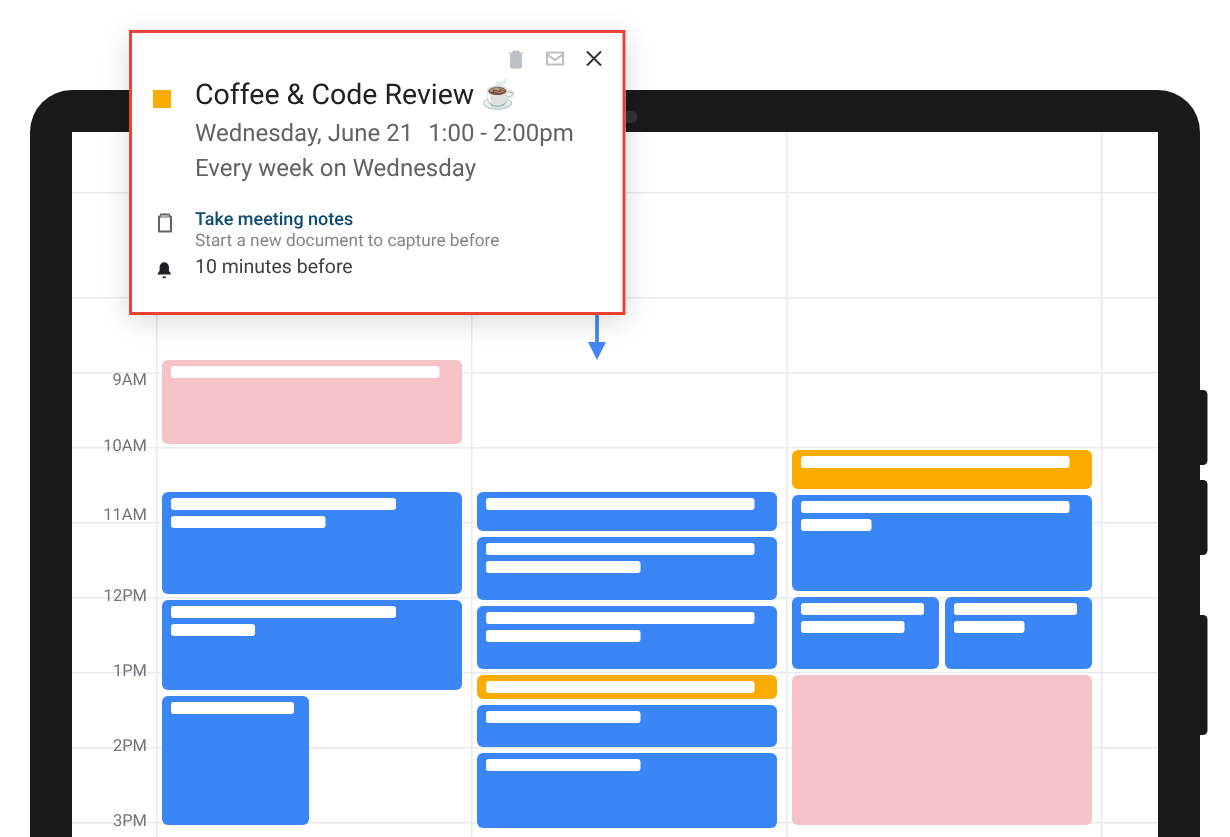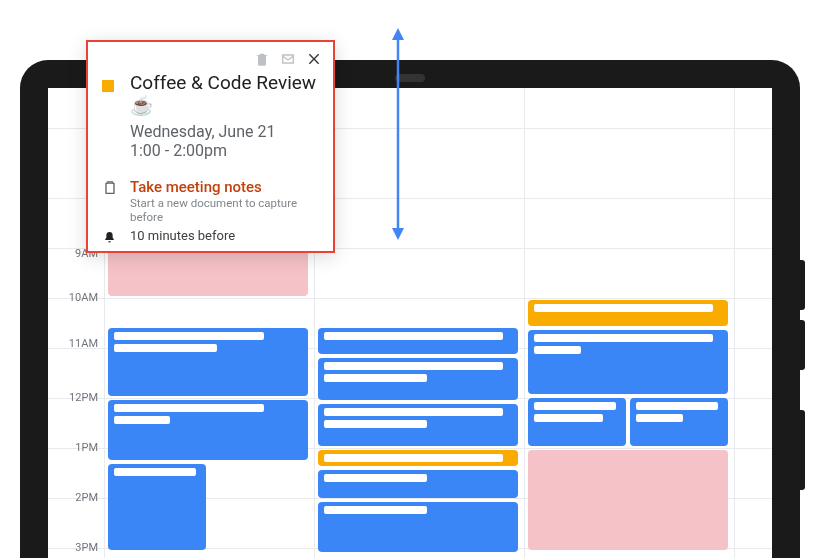--- a/index.html
+++ b/index.html
@@ -109,27 +109,28 @@
     border-radius: 2px;
     margin-bottom: 4px;
   }
   .event-bar.short { width: 55%; }
   .event-bar.med { width: 80%; }
   .event-bar.long { width: 95%; }
 
   
   .popup {
     position: absolute;
-    top: 40px;
+    top: 20px;
     left: 86px;
-    width: 249px;
+    width: 331px;
     background: #fff;
     border: 2px solid #ea4335;
     box-shadow: 0 4px 18px rgba(0,0,0,0.15);
     z-index: 20;
+    padding-bottom: 14px;
   }
   .popup-actions {
     display: flex;
     justify-content: flex-end;
     gap: 8px;
     padding: 8px 10px 2px 10px;
   }
   .popup-actions svg { fill: #bdc1c6; }
   .popup-actions .close svg { fill: #333; }
   .icon-btn {
@@ -160,22 +161,22 @@
     line-height: 1.2;
     font-weight: 400;
   }
   .popup-sub {
     font-size: 16px;
     color: #5f6368;
     margin-top: 4px;
   }
   .popup-sub span { display: inline-block; margin-right: 10px; }
   .notes-link {
-    color: #c2410c;
-    font-size: 15px;
+    color: #0c4a6e;
+    font-size: 12px;
     font-weight: 500;
   }
   .notes-sub {
     font-size: 11.5px;
     color: #80868b;
   }
   .reminder-text {
     font-size: 13px;
     color: #3c4043;
   }
@@ -310,20 +311,21 @@
 
   <div class="popup-row">
     <div class="popup-icon-col">
       <div class="color-square"></div>
     </div>
     <div>
       <div class="popup-title">Coffee &amp; Code Review ☕</div>
       <div class="popup-sub">
         <span>Wednesday, June 21</span><span>1:00 - 2:00pm</span>
       </div>
+      <div class="popup-sub">Every week on Wednesday</div>
     </div>
   </div>
 
   <div class="popup-row" style="margin-top:14px">
     <div class="popup-icon-col">
       <span>
         <svg viewBox="0 0 24 24" width="16" height="16">
             <path d="M8 2h8a1 1 0 0 1 1 1v1h1a1 1 0 0 1 1 1v15a1 1 0 0 1-1 1H6a1 1 0 0 1-1-1V5a1 1 0 0 1 1-1h1V3a1 1 0 0 1 1-1zm0 2v1h8V4H8zM7 6v13h10V6H7z"></path>
           </svg>
       </span>

